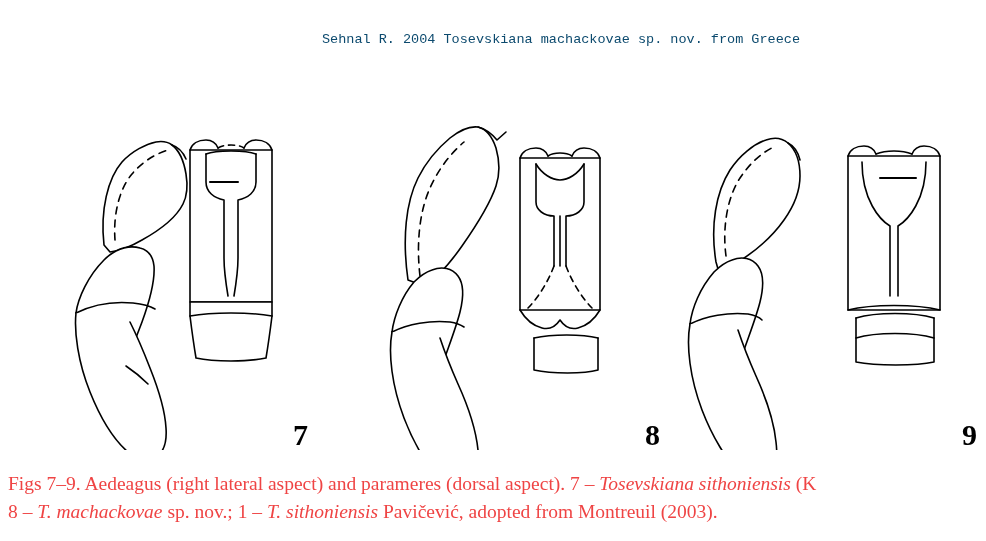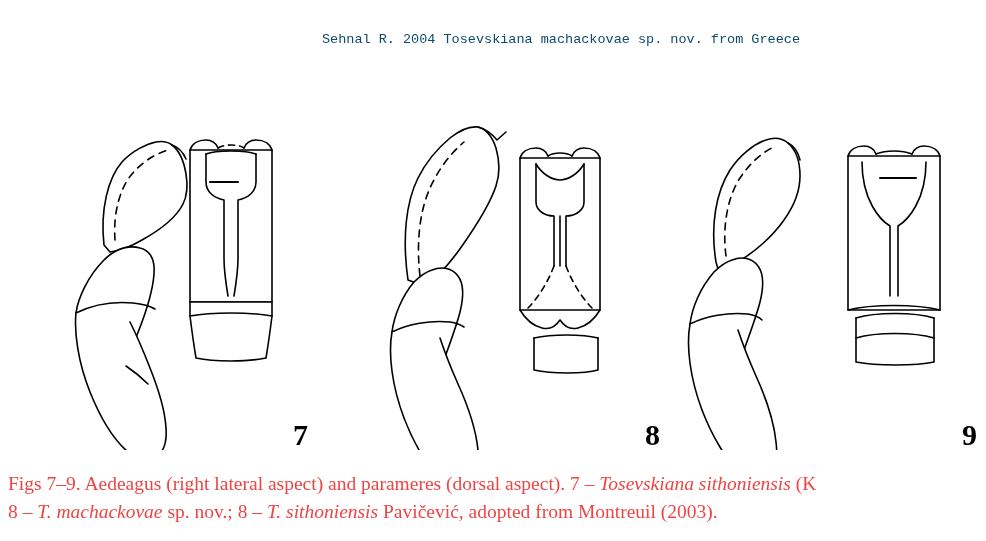--- a/index.html
+++ b/index.html
@@ -196,16 +196,16 @@
       </g>
     </svg>
 
     <span class="fig-number" id="fignum-7">7</span>
     <span class="fig-number" id="fignum-8">8</span>
     <span class="fig-number" id="fignum-9">9</span>
   </div>
 
   <div class="caption">
     <div class="line"><span>Figs 7–9. Aedeagus (right lateral aspect) and parameres (dorsal aspect). 7 – </span><i>Tosevskiana sithoniensis</i><span> (K</span></div>
-    <div class="line"><span>8 – </span><i>T. machackovae</i><span> sp. nov.; 8 – </span><i>T. sithoniensis</i><span> Pavičević, adopted from Montreuil (2003).</span></div>
+    <div class="line"><span>8 – </span><i>T. machackovae</i><span> sp. nov.; 1 – </span><i>T. sithoniensis</i><span> Pavičević, adopted from Montreuil (2003).</span></div>
   </div>
 
 </div>
 
 </body></html>

